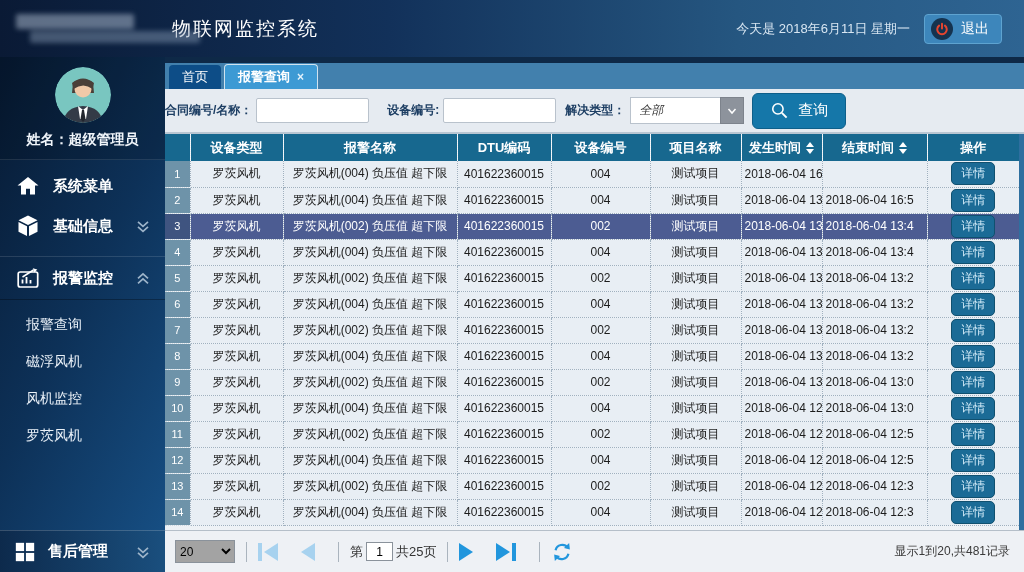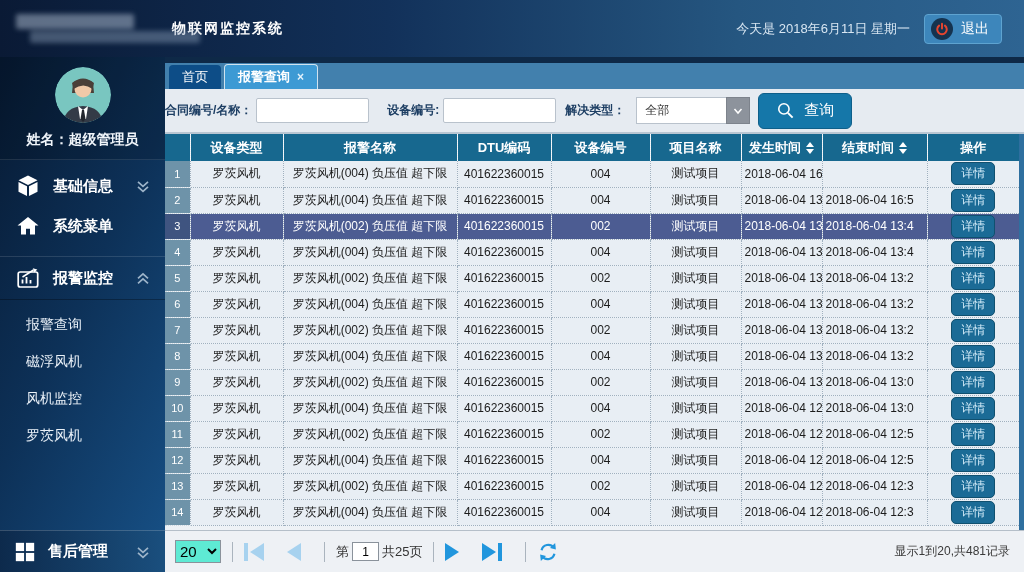--- a/index.html
+++ b/index.html
@@ -9,21 +9,21 @@
 
   
   .header { position:absolute; top:0; left:0; width:1024px; height:57px;
     background:linear-gradient(90deg,#0a1a35 0%,#12315a 38%,#255680 72%,#2e6492 100%);
     display:flex; align-items:center; }
   .logo-area { display:flex; align-items:center; width:172px; padding-left:12px; }
   .logo-svg { width:44px; height:44px; }
   .blur-name { display:flex; flex-direction:column; gap:2px; margin-left:4px; filter:blur(2.5px); }
   .blur-line1 { width:118px; height:15px; background:rgba(165,180,200,.55); border-radius:2px; }
   .blur-line2 { width:170px; height:12px; background:rgba(140,160,185,.45); border-radius:2px; margin-left:14px; }
-  .app-title { color:#fff; font-size:14px; font-weight:bold; letter-spacing:2px; }
+  .app-title { color:#fff; font-size:19px; font-weight:normal; letter-spacing:2px; }
   .header-right { margin-left:auto; display:flex; align-items:center; padding-right:22px; gap:14px; }
   .date-text { color:#d8e6f2; font-size:13px; }
   .logout-btn { display:flex; align-items:center; gap:8px; background:#3d86bb; border:1px solid #5ea3d0;
     border-radius:4px; height:30px; padding:0 12px 0 6px; cursor:pointer; }
   .power-wrap { width:22px; height:22px; border-radius:50%; background:#15334f; display:flex; align-items:center; justify-content:center; }
   .logout-label { color:#fff; font-size:14px; }
 
   
   .sidebar { position:absolute; top:57px; left:0; width:165px; height:515px;
     background:linear-gradient(115deg,#071a33 0%,#0d3158 48%,#175187 100%); color:#fff; }
@@ -55,21 +55,21 @@
     border-radius:4px 4px 0 0; font-size:13px; color:#fff; cursor:pointer; }
   .tab.home { background:#0d4d87; }
   .tab.active { background:#3d9ad4; border:1px solid #cfe3f0; border-bottom:none; font-weight:bold; height:25px; }
   .tab-close { margin-left:7px; font-size:12px; color:#e3f2fb; cursor:pointer; line-height:1; }
 
   .searchbar { height:45px; background:#e6ebf1; border-bottom:2px solid #b9c6d2;
     display:flex; align-items:center; }
   .sb-label { color:#1d3e63; font-size:12px; font-weight:bold; white-space:nowrap; }
   .sb-input { width:113px; height:25px; border:1px solid #b9c2cc; background:#fff; border-radius:2px;
     margin:0 4px; padding:0 5px; font-size:12px; }
-  .select-box { display:flex; align-items:center; margin-left:11px; cursor:pointer; }
+  .select-box { display:flex; align-items:center; margin-left:5px; cursor:pointer;font-style:italic; }
   .select-value { width:90px; height:27px; background:#fff; border:1px solid #b9c2cc; border-right:none;
     font-size:12px; color:#333; display:flex; align-items:center; padding-left:8px; }
   .select-arrow { width:24px; height:27px; background:#8d939c; border:1px solid #7d838c;
     display:flex; align-items:center; justify-content:center; }
   .query-btn { margin-left:8px; height:36px; background:#1577a9; border:1px solid #0e5f8a; border-radius:6px;
     color:#ffffff; font-size:15px; display:flex; align-items:center; gap:9px; padding:0 17px; cursor:pointer; }
 
   .table-wrap { flex:1; background:#eef2f6; border-right:5px solid #2e6f9f; }
   table { width:100%; border-collapse:collapse; table-layout:fixed; }
   thead th { background:#17688f; color:#fff; font-size:13px; font-weight:bold; height:27px;
@@ -85,21 +85,21 @@
   tr.selected td.num { background:#3f5480; }
   .detail-btn { background:#1b6b96; color:#d4ecf9; border:1px solid #10506f; border-radius:5px;
     font-size:12px; padding:2px 9px; cursor:pointer; }
   .sort-icon { display:inline-flex; flex-direction:column; gap:2px; margin-left:5px; vertical-align:middle; }
   .sort-icon .up { width:0; height:0; border-left:4px solid transparent; border-right:4px solid transparent; border-bottom:5px solid #fff; }
   .sort-icon .down { width:0; height:0; border-left:4px solid transparent; border-right:4px solid transparent; border-top:5px solid #fff; }
 
   
   .pagination { height:42px; background:#eef1f5; border-top:1px solid #b5bfc9;
     display:flex; align-items:center; padding:0 10px; gap:11px; }
-  .page-size { width:46px; height:23px; font-size:15px; border:1px solid #8a929b; background:#5eead4; }
+  .page-size { width:60px; height:23px; font-size:12px; border:1px solid #8a929b; background:#a3a3a3; }
   .pg-sep { width:1px; height:20px; background:#aab4be; }
   .pg-btn { display:flex; align-items:center; gap:2px; cursor:pointer; }
   .tri-l { width:0; height:0; border-top:9px solid transparent; border-bottom:9px solid transparent; border-right:14px solid #a7d2ef; }
   .tri-r { width:0; height:0; border-top:9px solid transparent; border-bottom:9px solid transparent; border-left:14px solid #2196dd; }
   .bar-light { width:4px; height:18px; background:#a7d2ef; }
   .bar-bright { width:4px; height:18px; background:#2196dd; }
   .page-group { display:flex; align-items:center; gap:3px; font-size:13px; color:#333; }
   .page-input { width:27px; height:19px; border:1px solid #8a929b; text-align:center; font-size:12px; background:#fff; }
   .refresh-svg { width:22px; height:22px; cursor:pointer; }
   .status-text { margin-left:auto; font-size:12px; color:#3a3a3a; padding-right:4px; }
@@ -182,36 +182,36 @@
           <path d="M23 39 l5 4 5 -4 -2 13 h-6 z" fill="#ffffff"></path>
           <path d="M27 43 h2 l1.5 9 -2.5 3 -2.5 -3 z" fill="#22262e"></path>
         </g>
       </svg>
       <div class="user-name">姓名：超级管理员</div>
     </div>
 
     <div class="menu">
       <div class="menu-item">
         <svg class="mi-icon" viewBox="0 0 24 24">
+          <path d="M12 3 L22.5 11.5 H19 V20.5 H14 V14.8 H10 V20.5 H5 V11.5 H1.5 Z" fill="#ffffff"></path>
+        </svg>
+        <span class="mi-label">系统菜单</span>
+      </div>
+
+      <div class="menu-item">
+        <svg class="mi-icon" viewBox="0 0 24 24">
           <path d="M12 1.5 L21.5 6.2 12 10.9 2.5 6.2 Z" fill="#ffffff"></path>
           <path d="M2.5 8 L11 12.2 11 22 2.5 17.8 Z" fill="#ffffff"></path>
           <path d="M21.5 8 L13 12.2 13 22 21.5 17.8 Z" fill="#ffffff"></path>
         </svg>
         <span class="mi-label">基础信息</span>
         <svg class="mi-chevron" viewBox="0 0 24 24">
           <path d="M6 7 L12 12.5 18 7" fill="none" stroke="#9db4c9" stroke-width="2"></path>
           <path d="M6 13 L12 18.5 18 13" fill="none" stroke="#9db4c9" stroke-width="2"></path>
         </svg>
-      </div>
-
-      <div class="menu-item">
-        <svg class="mi-icon" viewBox="0 0 24 24">
-          <path d="M12 3 L22.5 11.5 H19 V20.5 H14 V14.8 H10 V20.5 H5 V11.5 H1.5 Z" fill="#ffffff"></path>
-        </svg>
-        <span class="mi-label">系统菜单</span>
       </div>
 
       <div class="menu-item section-alarm">
         <svg class="mi-icon" viewBox="0 0 24 24">
           <rect x="2.2" y="6" width="19.5" height="15" rx="2" fill="none" stroke="#ffffff" stroke-width="1.7"></rect>
           <path d="M6.5 17.5 v-4 M10.5 17.5 v-6.5 M14.5 17.5 v-3.5" stroke="#ffffff" stroke-width="1.8"></path>
           <path d="M6.5 11 L17.5 4" stroke="#ffffff" stroke-width="1.5" fill="none"></path>
           <path d="M16.8 2.2 l4.5 1.2 -3 3.2 z" fill="#ffffff"></path>
         </svg>
         <span class="mi-label">报警监控</span>

